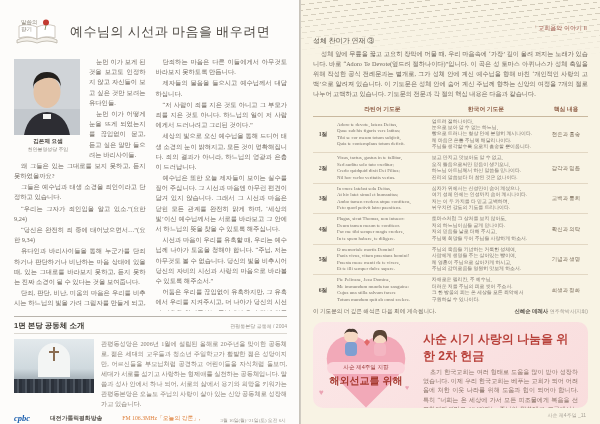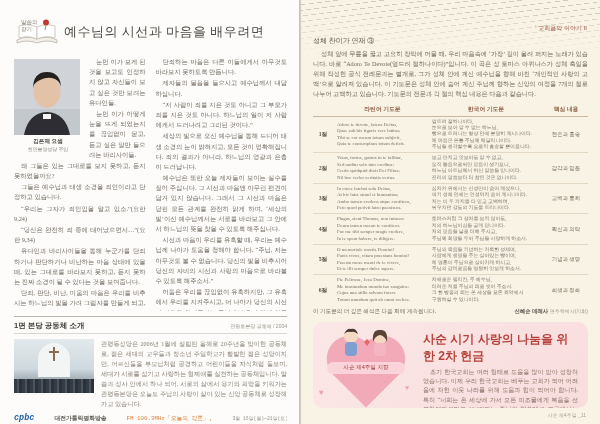--- a/index.html
+++ b/index.html
@@ -3,21 +3,21 @@
 <meta charset="utf-8">
 <style>
   * { margin:0; padding:0; box-sizing:border-box; }
   html,body { width:600px; height:424px; overflow:hidden; background:#efede9;
     font-family:"Liberation Serif","DejaVu Serif",serif; }
   .spread { width:600px; height:424px; display:flex; }
 
   
   .page.left { width:299px; height:424px; background:#fdfcfa; padding:14px 12px 6px 14px;
     position:relative; }
-  .lp-head { display:flex; align-items:center; gap:4px; height:36px; }
+  .lp-head { display:flex; align-items:center; gap:10px; height:36px; }
   .badge { position:relative; width:46px; height:32px; flex:0 0 auto; }
   .badge svg { position:absolute; left:0; top:2px; }
   .badge-text { position:absolute; left:7px; top:3px; font-size:5.5px; line-height:1.25;
     color:#8a8478; font-family:"Liberation Sans",sans-serif; }
   .badge-text span { display:block; }
   h1.lp-title { font-size:13px; font-weight:500; color:#4e4943; letter-spacing:0.5px; }
 
   .article { display:flex; gap:10px; margin-top:7px; height:254px; overflow:hidden; }
   .col { width:132px; flex:1; font-size:6.3px; line-height:1.62; color:#6f675e;
     text-align:justify; }
@@ -39,22 +39,22 @@
     background:linear-gradient(180deg,#e3e9ec 0%,#cfd9de 55%,#9aa5ad 80%,#59616c 100%);
     overflow:hidden; }
   .church-photo .arch { position:absolute; left:24px; top:4px; width:32px; height:34px;
     background:#f3f5f4; border-radius:16px 16px 0 0; }
   .church-photo .cross-v { position:absolute; left:39px; top:8px; width:2px; height:14px; background:#8a6d52; }
   .church-photo .cross-h { position:absolute; left:35px; top:12px; width:10px; height:2px; background:#8a6d52; }
   .church-photo .crowd { position:absolute; left:0; bottom:0; width:100%; height:14px;
     background:repeating-linear-gradient(90deg,#343b45 0 3px,#4c545e 3px 5px,#2b313a 5px 8px); }
   .comm-text { font-size:6.2px; line-height:1.6; color:#8a8178; text-align:justify; }
 
-  .broadcast { display:flex; align-items:center; gap:20px; margin-top:5px; white-space:nowrap;
-    overflow:hidden; font-family:Liberation Mono, monospace; }
+  .broadcast { display:flex; align-items:flex-end; gap:20px; margin-top:5px; white-space:nowrap;
+    overflow:hidden; font-family:Liberation Serif, serif; }
   .cpbc { font-size:8.5px; font-weight:bold; font-style:italic; color:#1c5fae; }
   .station { font-size:5.8px; font-weight:bold; color:#55504a; }
   .freq { font-size:5.8px; color:#de7f3a; }
   .sched { font-size:4.8px; color:#9a958d; }
 
   
   .gutter { width:2px; height:424px;
     background:linear-gradient(90deg,#d8d4cc, #b9b4aa, #e7e3da); }
 
   
@@ -299,20 +299,21 @@
           <path d="M7 8 Q10 2 14 3 Q19 2 21 8 Q17 5 14 6 Q10 5 7 8 Z" fill="#4a3b32"></path>
           <rect x="8" y="16" width="12" height="14" rx="4" fill="#7f9fd1"></rect>
           <circle cx="43" cy="11" r="7" fill="#f6d9c3"></circle>
           <path d="M36 10 Q37 3 43 4 Q49 3 50 10 L50 16 Q48 10 43 9 Q38 10 36 16 Z" fill="#5a4436"></path>
           <rect x="37" y="17" width="12" height="13" rx="4" fill="#f4b6c2"></rect>
           <path d="M27 16 l3-3 3 3 -3 4 z" fill="#e26a6a"></path>
         </svg>
         <span class="mini-heart" style="left:6px; top:66px; font-size:8px;">♥</span>
         <span class="mini-heart" style="left:92px; top:62px; font-size:7px;">♥</span>
         <div class="off-pill">사순 제4주일 지향</div>
+        <div class="off-label">해외선교를 위해</div>
       </div>
       <div class="off-content">
         <h3>사순 시기 사랑의 나눔을 위한 2차 헌금</h3>
         <p>초기 한국교회는 여러 형태로 도움을 많이 받아 성장하였습니다. 이제 우리 한국교회는 베푸는 교회가 되어 어려움에 처한 이웃 나라를 위해 도움과 힘이 되어야 합니다. 특히 “너희는 온 세상에 가서 모든 피조물에게 복음을 선포하여라.”(마르 16,15)라는 주님의 말씀대로 교구에서는 해외의 여러 국가에 선교사를 파견하고 있습니다. 그동안 몽골선교를 시작으로 많은 신부님이 대만과 일본, 페루, 칠레 등 다양한 국가에서 선교하고 계십니다. 열악한 선교현장에서 복음 선포를 위하여 땀 흘리시는 동료 사제들에게 용기와 정성 어린 기도와 도움을 요청합니다.</p>
       </div>
     </div>
 
     <div class="rp-footer">사순 제4주일 _11</div>
   </section>
 </div>

